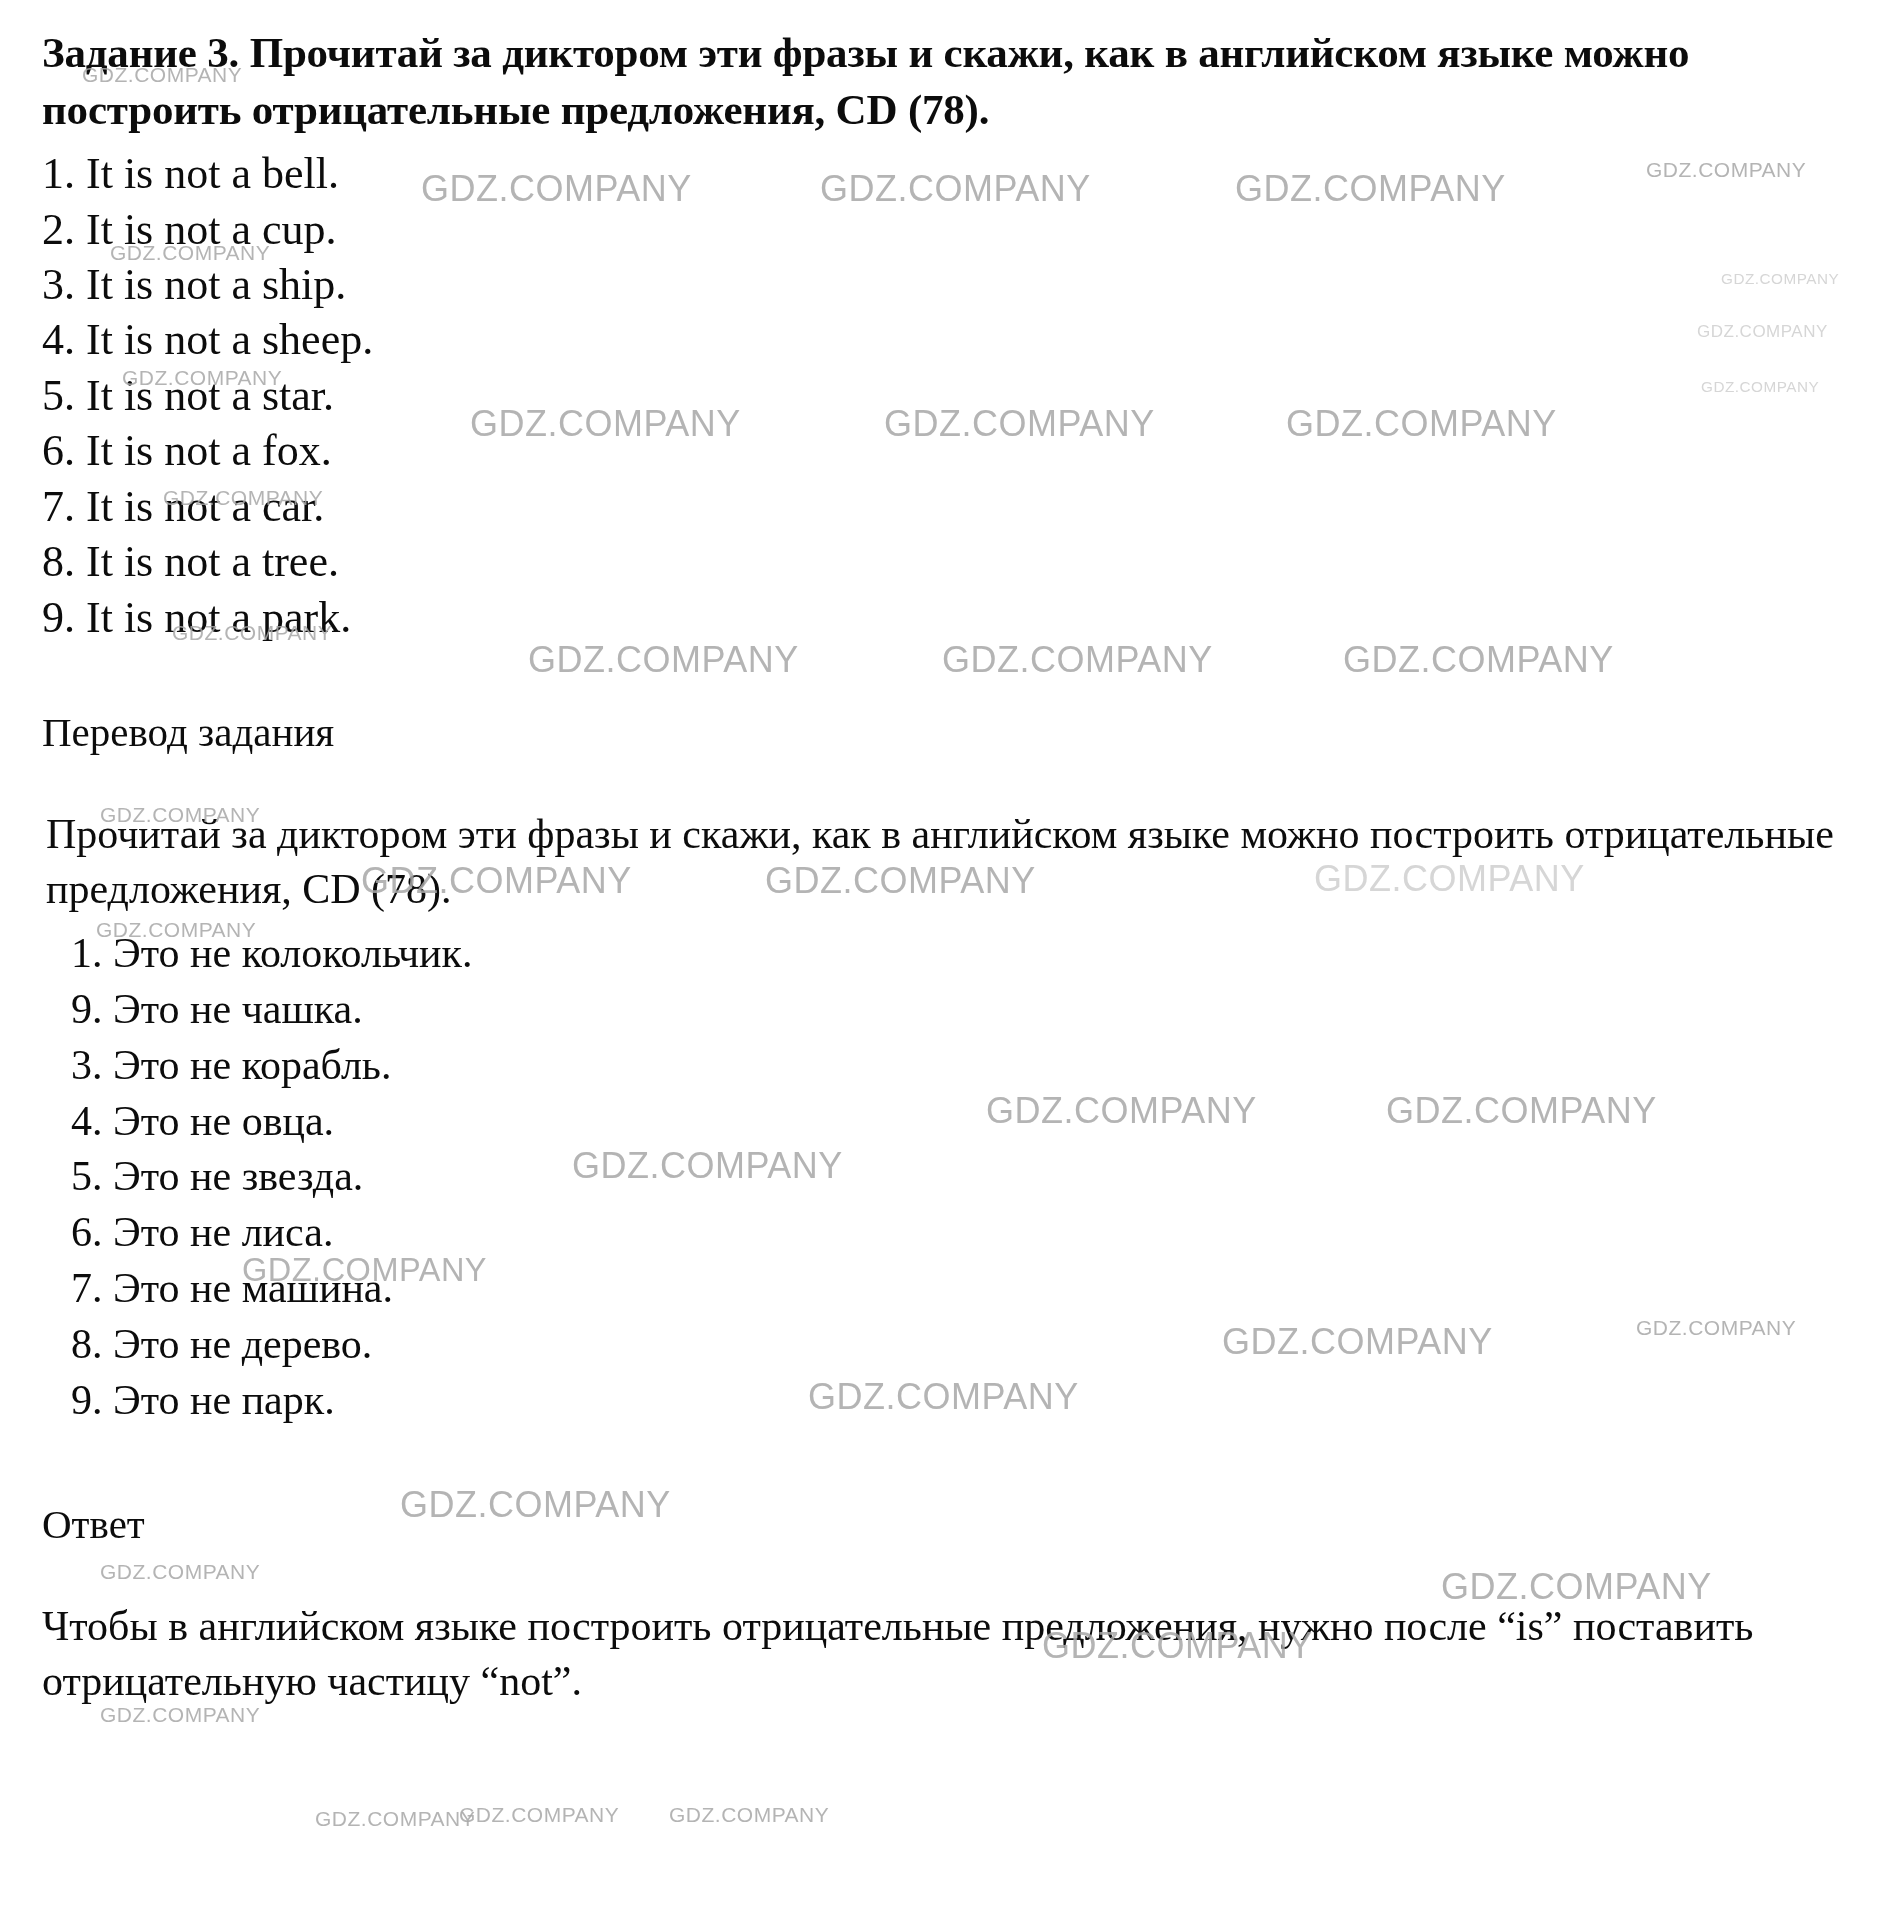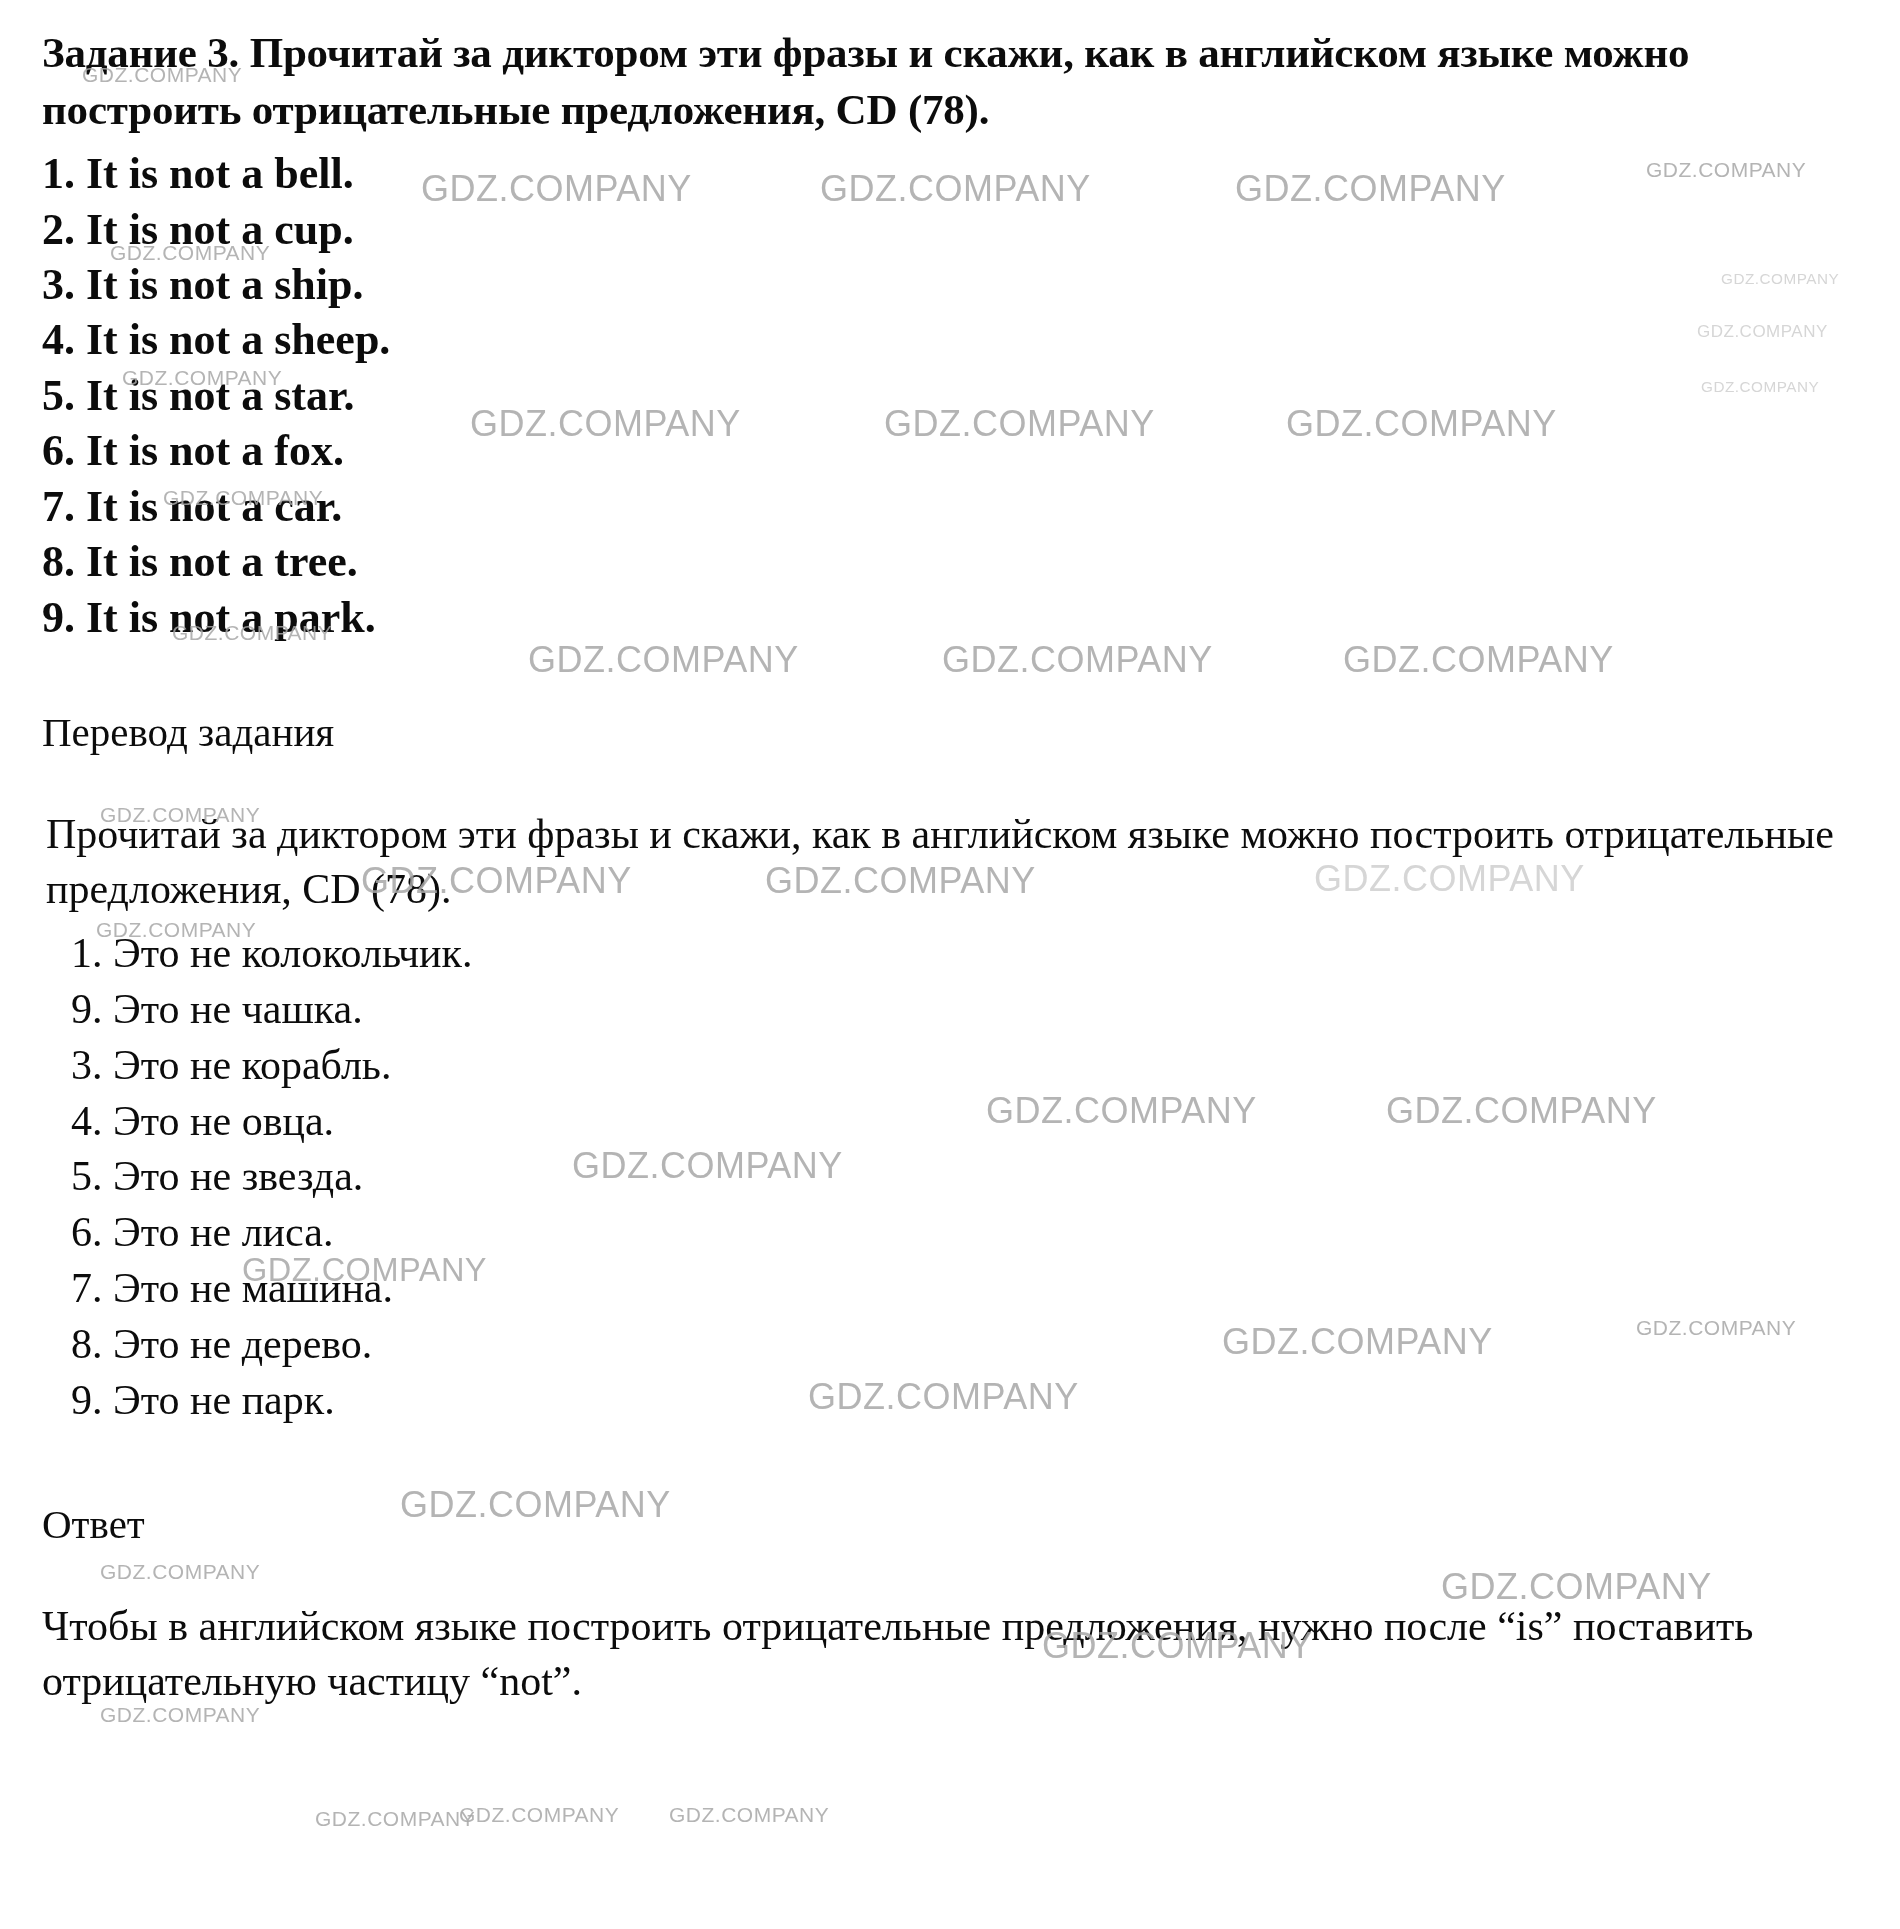--- a/index.html
+++ b/index.html
@@ -33,21 +33,21 @@
     line-height: 1.32;
     letter-spacing: -0.2px;
     margin: 0 0 7.6px 0;
   }
   .en-list {
     margin: 7.6px 0 0 0;
     padding: 0;
     list-style: none;
   }
   .en-list li {
-    font-weight: bold;
+    font-weight: normal;
     font-size: 44px;
     line-height: 1.26;
     white-space: nowrap;
   }
   .section-heading {
     font-size: 41px;
     line-height: 1.2;
     margin: 57px 0 0 0;
   }
   .translation-heading {

